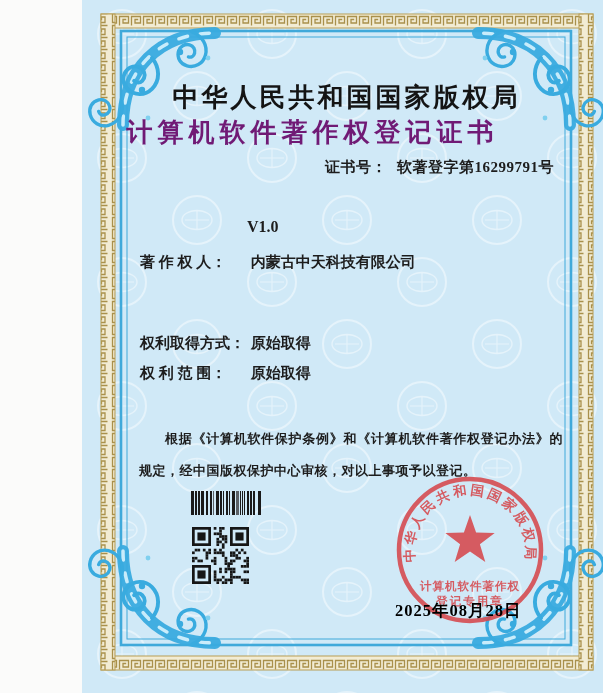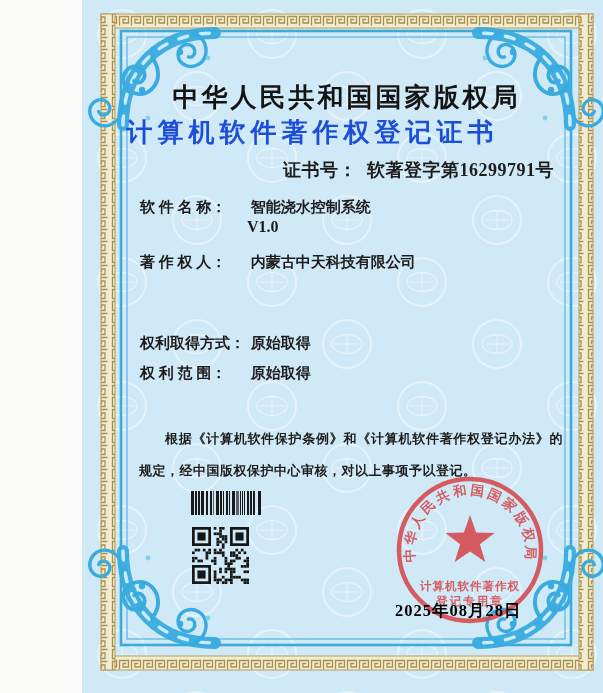--- a/index.html
+++ b/index.html
@@ -13,24 +13,24 @@
     background:#d0e9f7;overflow:hidden;margin-left:45px;
   }
   .frame-svg{position:absolute;left:0;top:0;}
   .abs{position:absolute;}
   .issuer-title{
     left:0;top:80px;width:529px;text-align:center;
     font-size:26px;font-weight:bold;letter-spacing:3px;color:#141414;
   }
   .doc-title{
     left:0;top:115px;width:461px;text-align:center;
-    font-size:26px;font-weight:bold;letter-spacing:5px;color:#1d4ed8;
+    font-size:26px;font-weight:bold;letter-spacing:5px;color:#701a75;
   }
   .certno{
-    top:158px;right:57px;font-size:18px;font-weight:bold;letter-spacing:.5px;
+    top:158px;right:57px;font-size:15px;font-weight:bold;letter-spacing:.5px;
   }
   .certno .gap{display:inline-block;width:10px;}
   .row{left:58px;font-size:15px;font-weight:bold;white-space:nowrap;}
   .row .lbl{display:inline-block;width:107px;}
   .val2{left:165px;font-size:16px;font-weight:bold;}
   .statement{
     left:57px;top:423px;width:424px;font-size:13px;font-weight:bold;
     line-height:31.5px;text-align:justify;text-indent:2em;letter-spacing:.5px;
   }
   .issue-date{
@@ -102,24 +102,20 @@
     <use href="#cornerOrn" transform="translate(493,648) scale(-1,-1)"></use>
   </svg>
 
   <div class="abs issuer-title">中华人民共和国国家版权局</div>
   <div class="abs doc-title">计算机软件著作权登记证书</div>
 
   <div class="abs certno">
     <span>证书号：</span><span class="gap"></span><span>软著登字第16299791号</span>
   </div>
 
-  <div class="abs row" style="top:198px">
-    <span class="lbl">软 件 名 称：</span>
-    <span class="val">智能浇水控制系统</span>
-  </div>
   <div class="abs val2" style="top:218px">V1.0</div>
 
   <div class="abs row" style="top:334px">
     <span class="lbl">权利取得方式：</span>
     <span class="val">原始取得</span>
   </div>
 
   <div class="abs row" style="top:253px">
     <span class="lbl">著 作 权 人：</span>
     <span class="val">内蒙古中天科技有限公司</span>

